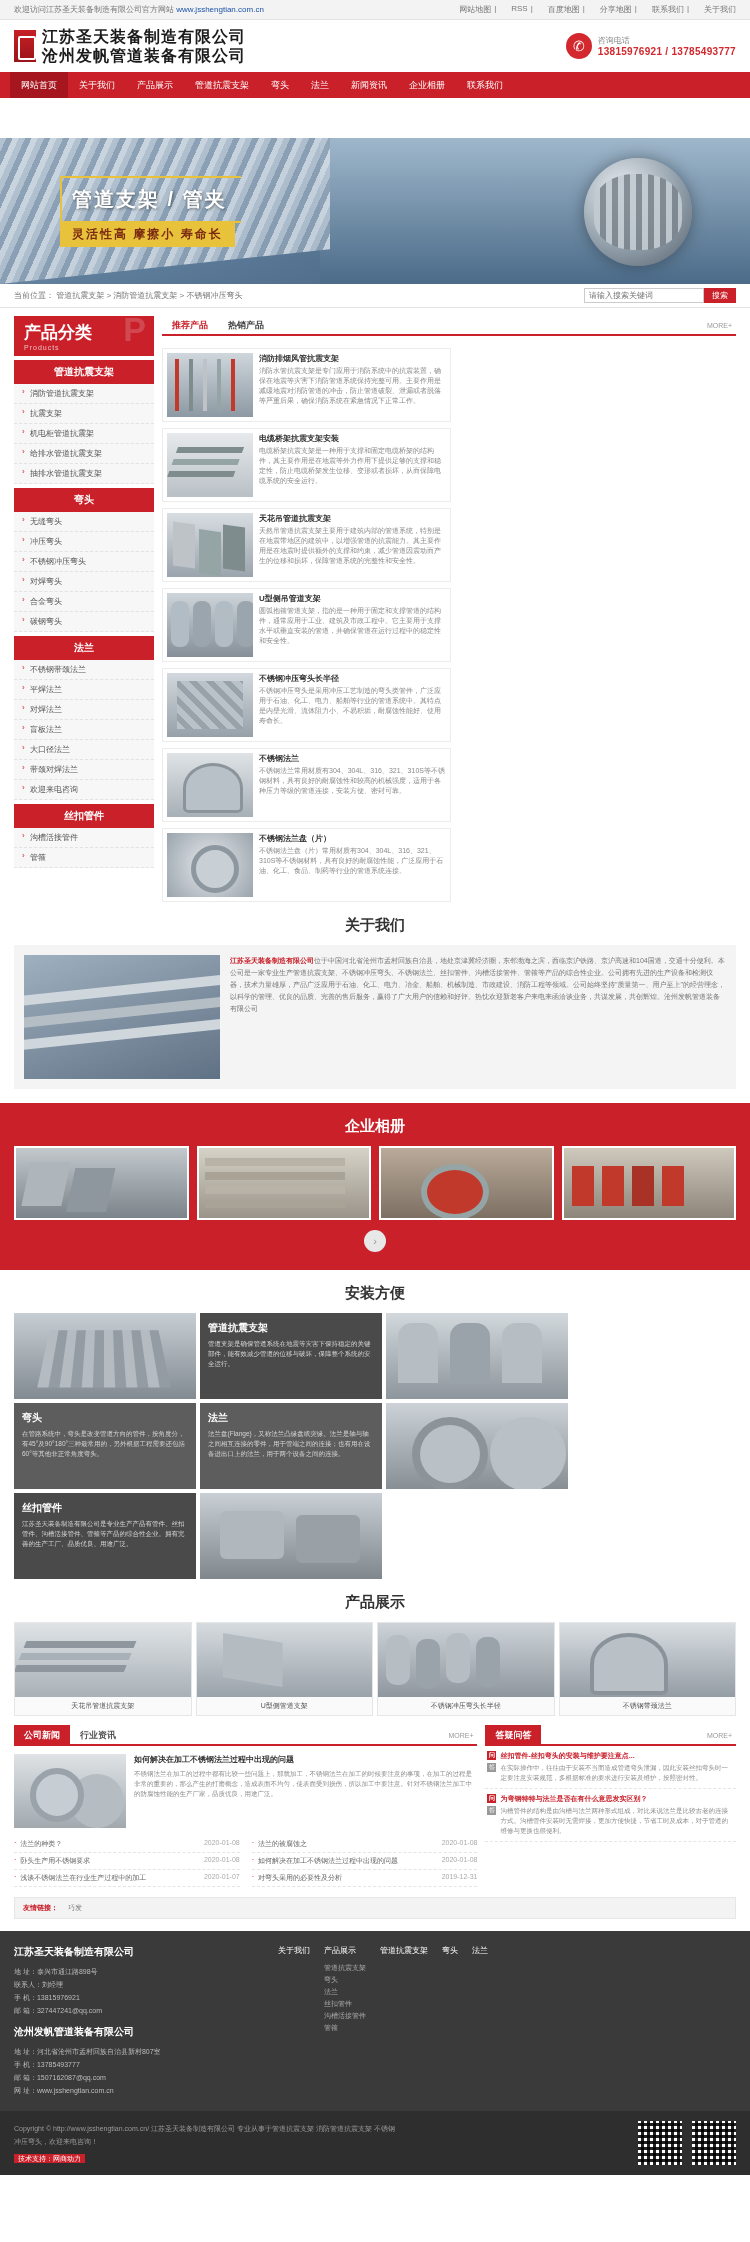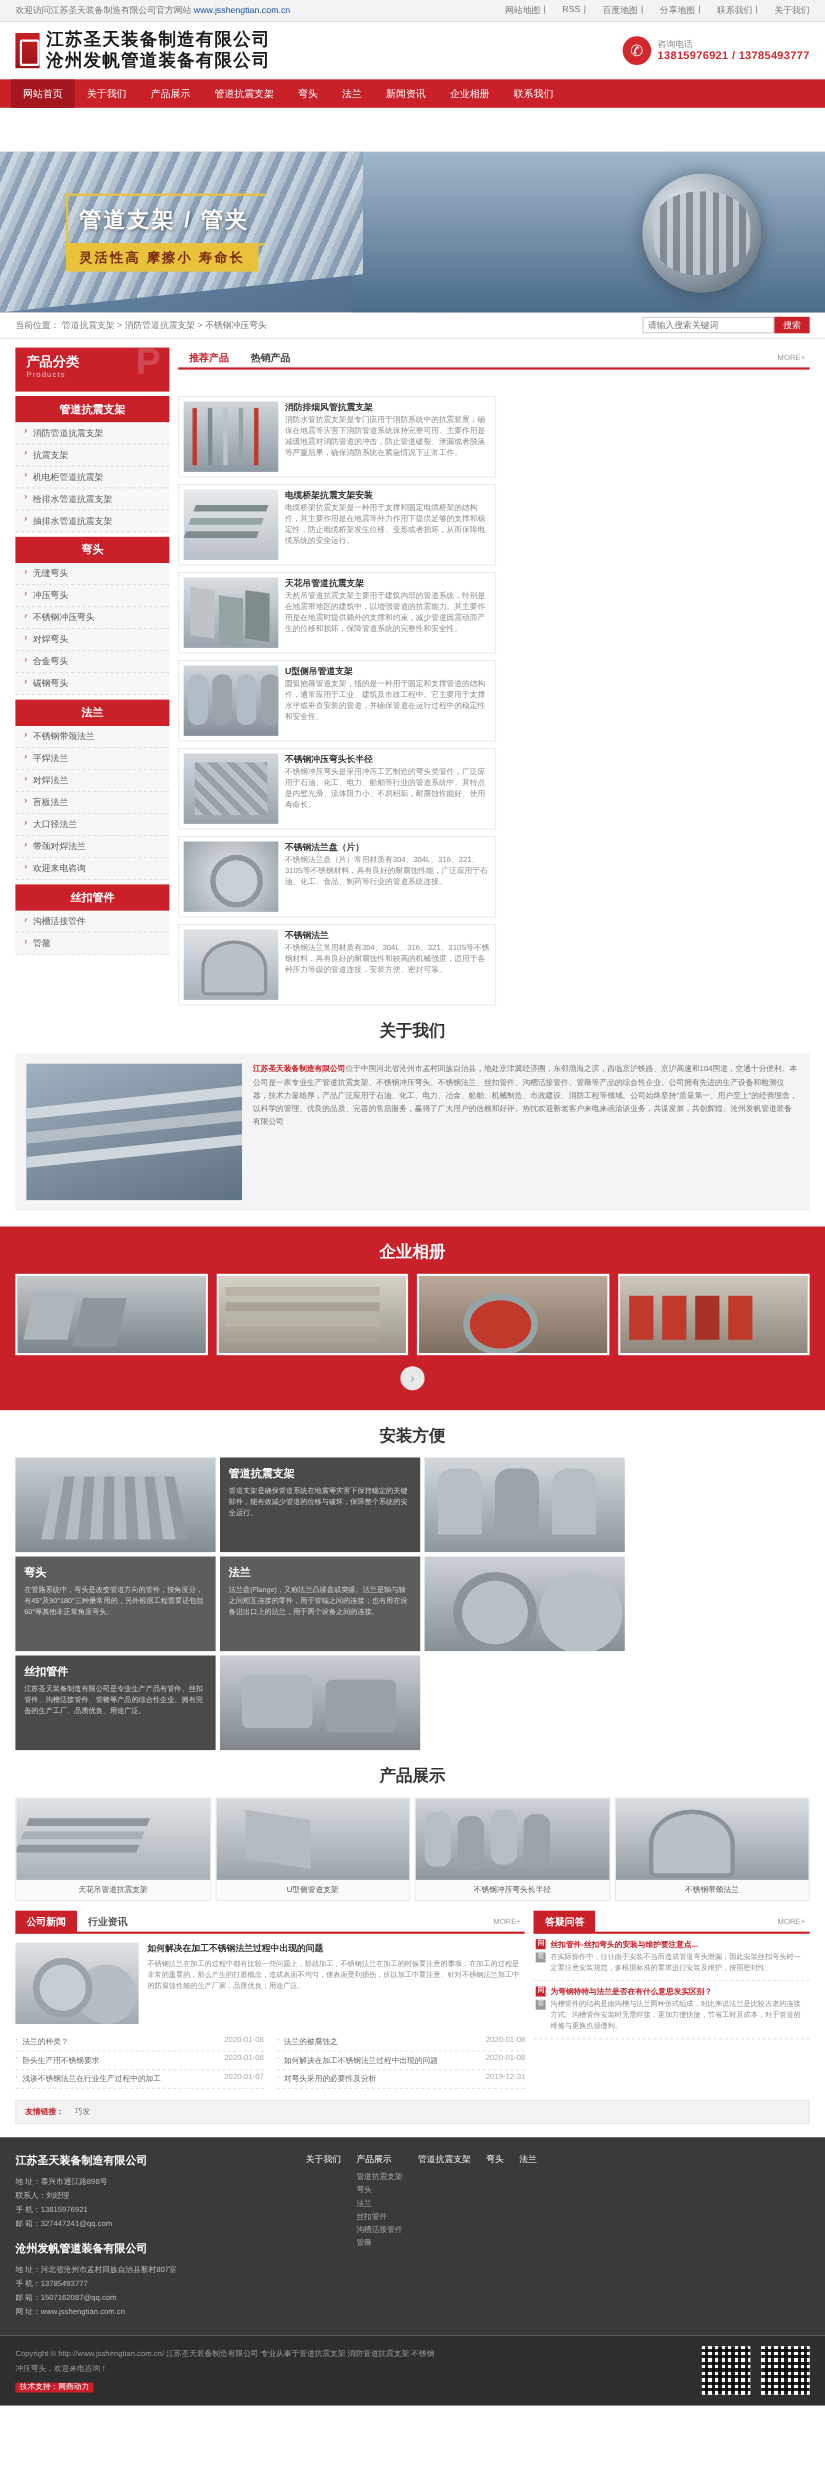--- a/index.html
+++ b/index.html
@@ -177,21 +177,21 @@
   .col-right { flex: 1; }
 
   .cat-head {
     background: #c9202a;
     color: #fff;
     height: 40px;
     padding: 5px 10px;
     position: relative;
     overflow:hidden;
   }
-  .cat-head .ch1 { font-size: 12px; font-weight: bold; }
+  .cat-head .ch1 { font-size: 17px; font-weight: bold; }
   .cat-head .ch2 { font-size: 7px; opacity:.7; letter-spacing:1px;}
   .cat-head .ghost {
     position:absolute; right: 8px; top: -6px;
     font-size: 34px; color: rgba(255,255,255,.18); font-weight:bold;
   }
   .cat-title {
     background: #c9202a;
     color:#fff;
     font-size: 10px;
     font-weight:bold;
@@ -219,21 +219,21 @@
     display:flex; align-items:center; border-bottom: 2px solid #c9202a;
     height: 20px;
   }
   .tabs-row .tab {
     font-size: 9px; font-weight:bold; color:#444;
     padding: 0 10px; line-height: 18px; cursor:pointer;
   }
   .tabs-row .tab.active { color:#c9202a; }
   .tabs-row .more { margin-left:auto; font-size: 7px; color:#999; padding-right:4px;}
 
-  .p-grid { display:flex; flex-wrap: wrap; gap: 6px; padding-top: 24px; }
+  .p-grid { display:flex; flex-wrap: wrap; gap: 6px; padding-top: 12px; }
   .p-card { width: 289px; display:flex; gap:6px; border:1px solid #ececec; padding:4px; background:#fff;}
   .p-thumb { width: 86px; height: 64px; flex:none; background:#d7dade; position:relative; overflow:hidden;}
   .p-body .pt { font-size: 8px; font-weight:bold; color:#333; margin-bottom:2px;}
   .p-body .pd { font-size: 7px; color:#8a8a8a; line-height: 10px; }
 
   
   .art1{background:linear-gradient(180deg,#cfd6dc,#8d99a3);}
   .art1:after{content:"";position:absolute;left:8px;top:6px;width:4px;height:52px;background:#c0392b;box-shadow:14px 0 0 #7f8c8d,28px 0 0 #bdc3c7,42px 0 0 #95a5a6,56px 0 0 #c0392b;}
   .art2{background:linear-gradient(180deg,#e7eaec,#b9c0c6);}
   .art2:after{content:"";position:absolute;left:10px;top:14px;width:66px;height:6px;background:#7f8c8d;box-shadow:0 12px 0 #95a5a6,0 24px 0 #7f8c8d;transform:skewX(-20deg);}
@@ -540,31 +540,31 @@
           </div>
         </div>
         <div class="p-card">
           <div class="p-thumb art8"></div>
           <div class="p-body">
             <div class="pt">不锈钢冲压弯头长半径</div>
             <div class="pd">不锈钢冲压弯头是采用冲压工艺制造的弯头类管件，广泛应用于石油、化工、电力、船舶等行业的管道系统中。其特点是内壁光滑、流体阻力小、不易积垢，耐腐蚀性能好、使用寿命长。</div>
           </div>
         </div>
         <div class="p-card">
+          <div class="p-thumb art6"></div>
+          <div class="p-body">
+            <div class="pt">不锈钢法兰</div>
+            <div class="pd">不锈钢法兰常用材质有304、304L、316、321、310S等不锈钢材料，具有良好的耐腐蚀性和较高的机械强度，适用于各种压力等级的管道连接，安装方便、密封可靠。</div>
+          </div>
+        </div>
+        <div class="p-card">
           <div class="p-thumb art5"></div>
           <div class="p-body">
             <div class="pt">不锈钢法兰盘（片）</div>
             <div class="pd">不锈钢法兰盘（片）常用材质有304、304L、316、321、310S等不锈钢材料，具有良好的耐腐蚀性能，广泛应用于石油、化工、食品、制药等行业的管道系统连接。</div>
-          </div>
-        </div>
-        <div class="p-card">
-          <div class="p-thumb art6"></div>
-          <div class="p-body">
-            <div class="pt">不锈钢法兰</div>
-            <div class="pd">不锈钢法兰常用材质有304、304L、316、321、310S等不锈钢材料，具有良好的耐腐蚀性和较高的机械强度，适用于各种压力等级的管道连接，安装方便、密封可靠。</div>
           </div>
         </div>
       </div>
     </div>
   </div>
 
   <div class="sec-title">关于我们</div>
   <div class="about">
     <div class="a-img"></div>
     <div class="a-txt">

